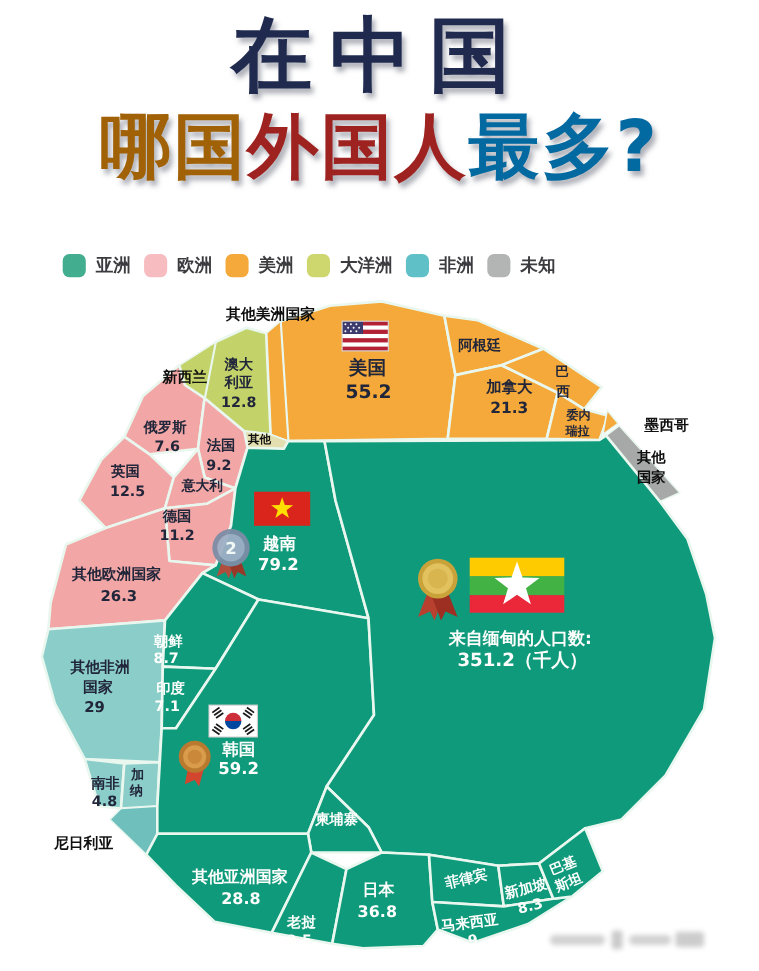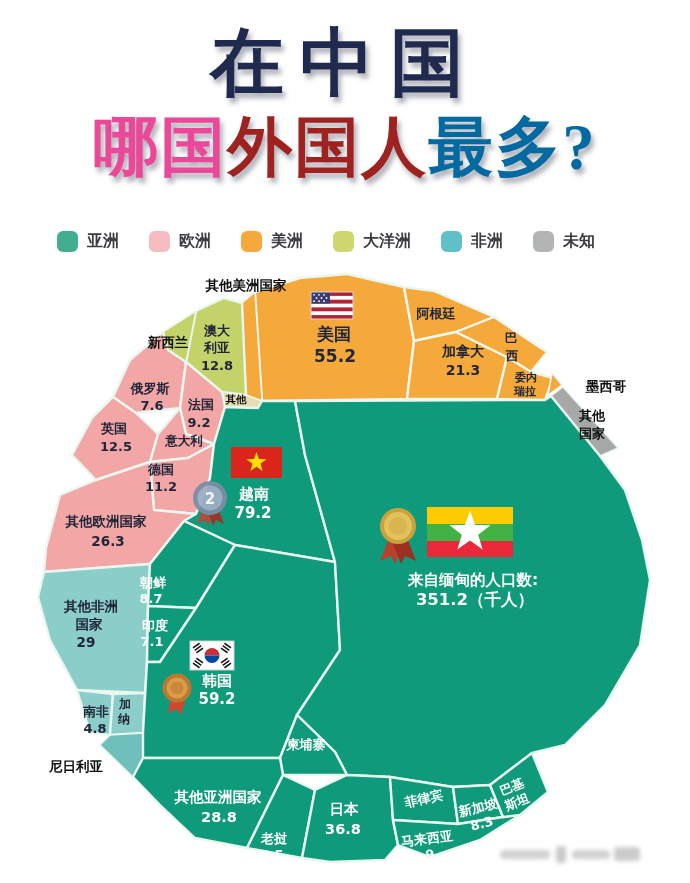--- a/index.html
+++ b/index.html
@@ -1,40 +1,40 @@
 <!DOCTYPE html>
 <html><head>
 <meta charset="utf-8">
 <style>
   html,body{margin:0;padding:0;background:#ffffff;}
   .page{position:relative;width:690px;height:883px;background:#ffffff;overflow:hidden;
         font-family:"DejaVu Sans","Liberation Sans",sans-serif;}
-  .title{position:absolute;top:25px;left:0;width:100%;text-align:center;font-weight:900;line-height:1.05;font-family:Liberation Serif, serif;}
+  .title{position:absolute;top:12px;left:0;width:100%;text-align:center;font-weight:900;line-height:1.05;}
   .t1{font-size:74px;letter-spacing:16px;text-shadow:3px 5px 5px rgba(96,100,115,.5);}
   .t2{font-size:65px;letter-spacing:2px;margin-top:10px;text-shadow:3px 5px 5px rgba(96,100,115,.5);white-space:nowrap;}
-  .legend{position:absolute;top:231px;left:57px;display:flex;gap:30px;align-items:center;
+  .legend{position:absolute;top:231px;left:57px;display:flex;gap:12px;align-items:center;
           font-size:16px;font-weight:600;color:#3b3b40;}
   .legend-item{display:flex;align-items:center;}
   .sw{width:21px;height:21px;border-radius:6px;display:inline-block;margin-right:9px;}
   svg.map{position:absolute;left:0;top:0;}
   svg text{font-family:"DejaVu Sans","Liberation Sans",sans-serif;text-anchor:middle;}
   .cw{fill:#fdfefc;font-weight:700;}
   .cd{fill:#22263a;font-weight:700;}
   .co{fill:#0f0f0f;font-weight:700;}
   polygon.cell{stroke:#e9f7ef;stroke-width:2.4;stroke-linejoin:round;}
   polygon.thin{stroke-width:1.5;}
 </style>
 </head>
 <body>
 
 <div class="page">
 
   <div class="title">
     <div class="t1" style="color: rgb(31, 42, 78);">在中国</div>
-    <div class="t2"><span style="color: #ec4899;">哪国</span><span style="color: rgb(158, 35, 32);">外国人</span><span style="color: #0369a1;">最多?</span></div>
+    <div class="t2"><span style="color: #a16207;">哪国</span><span style="color: rgb(158, 35, 32);">外国人</span><span style="color: #0369a1;">最多?</span></div>
   </div>
 
   <div class="legend">
     <div class="legend-item">
         <span class="sw" style="background: rgb(67, 174, 143);"></span>
         <span>亚洲</span>
       </div>
     <div class="legend-item">
         <span class="sw" style="background: rgb(246, 188, 192);"></span>
         <span>欧洲</span>

